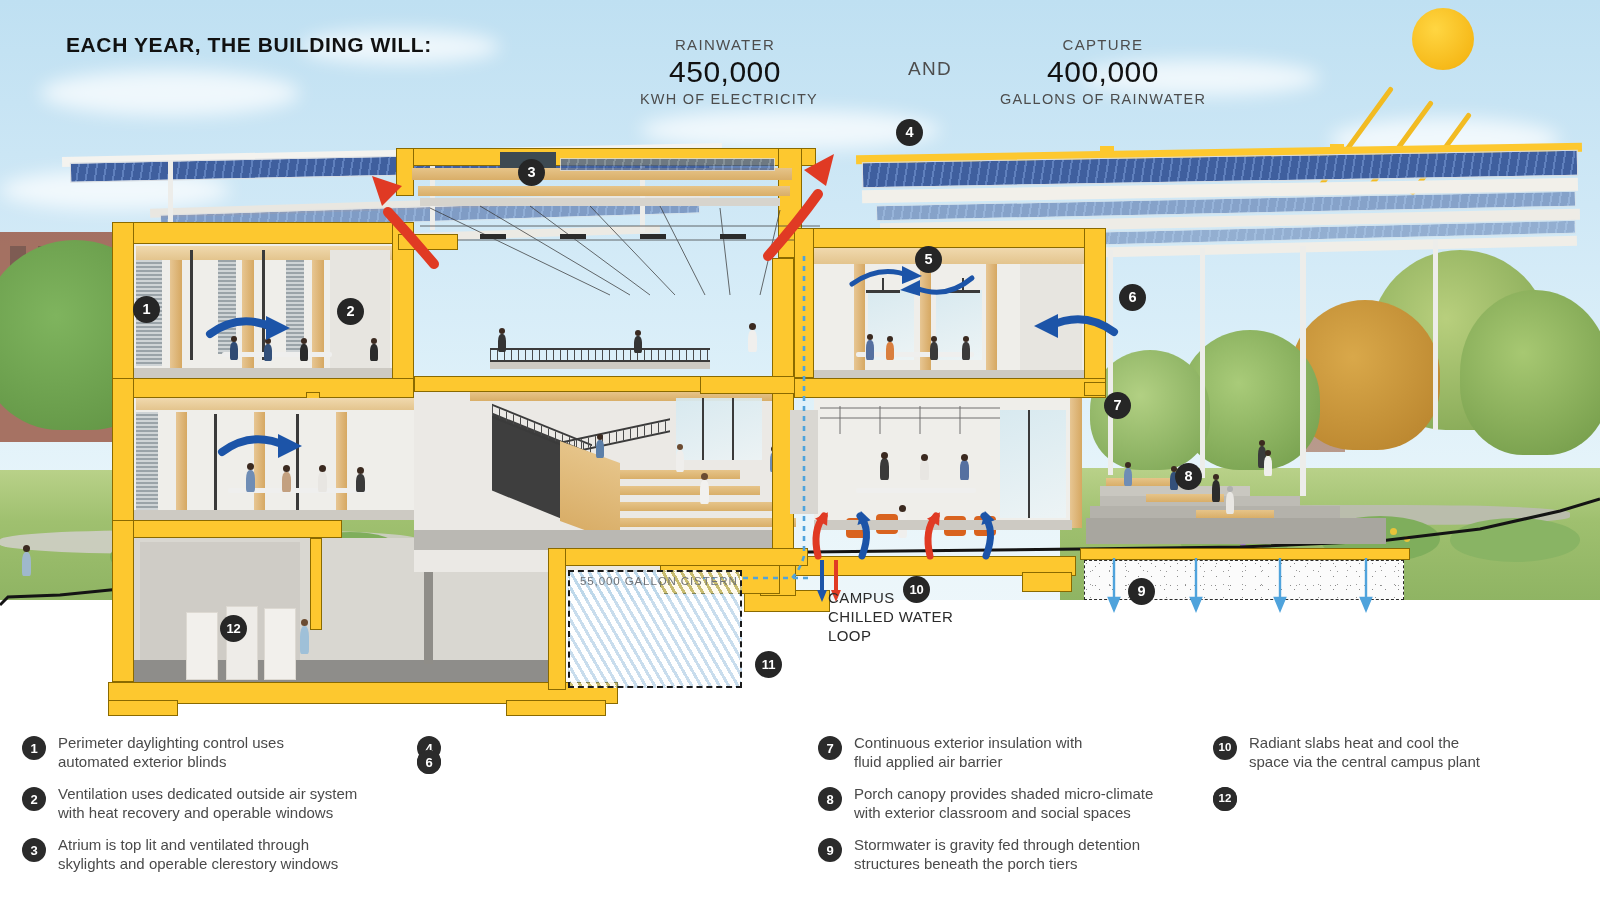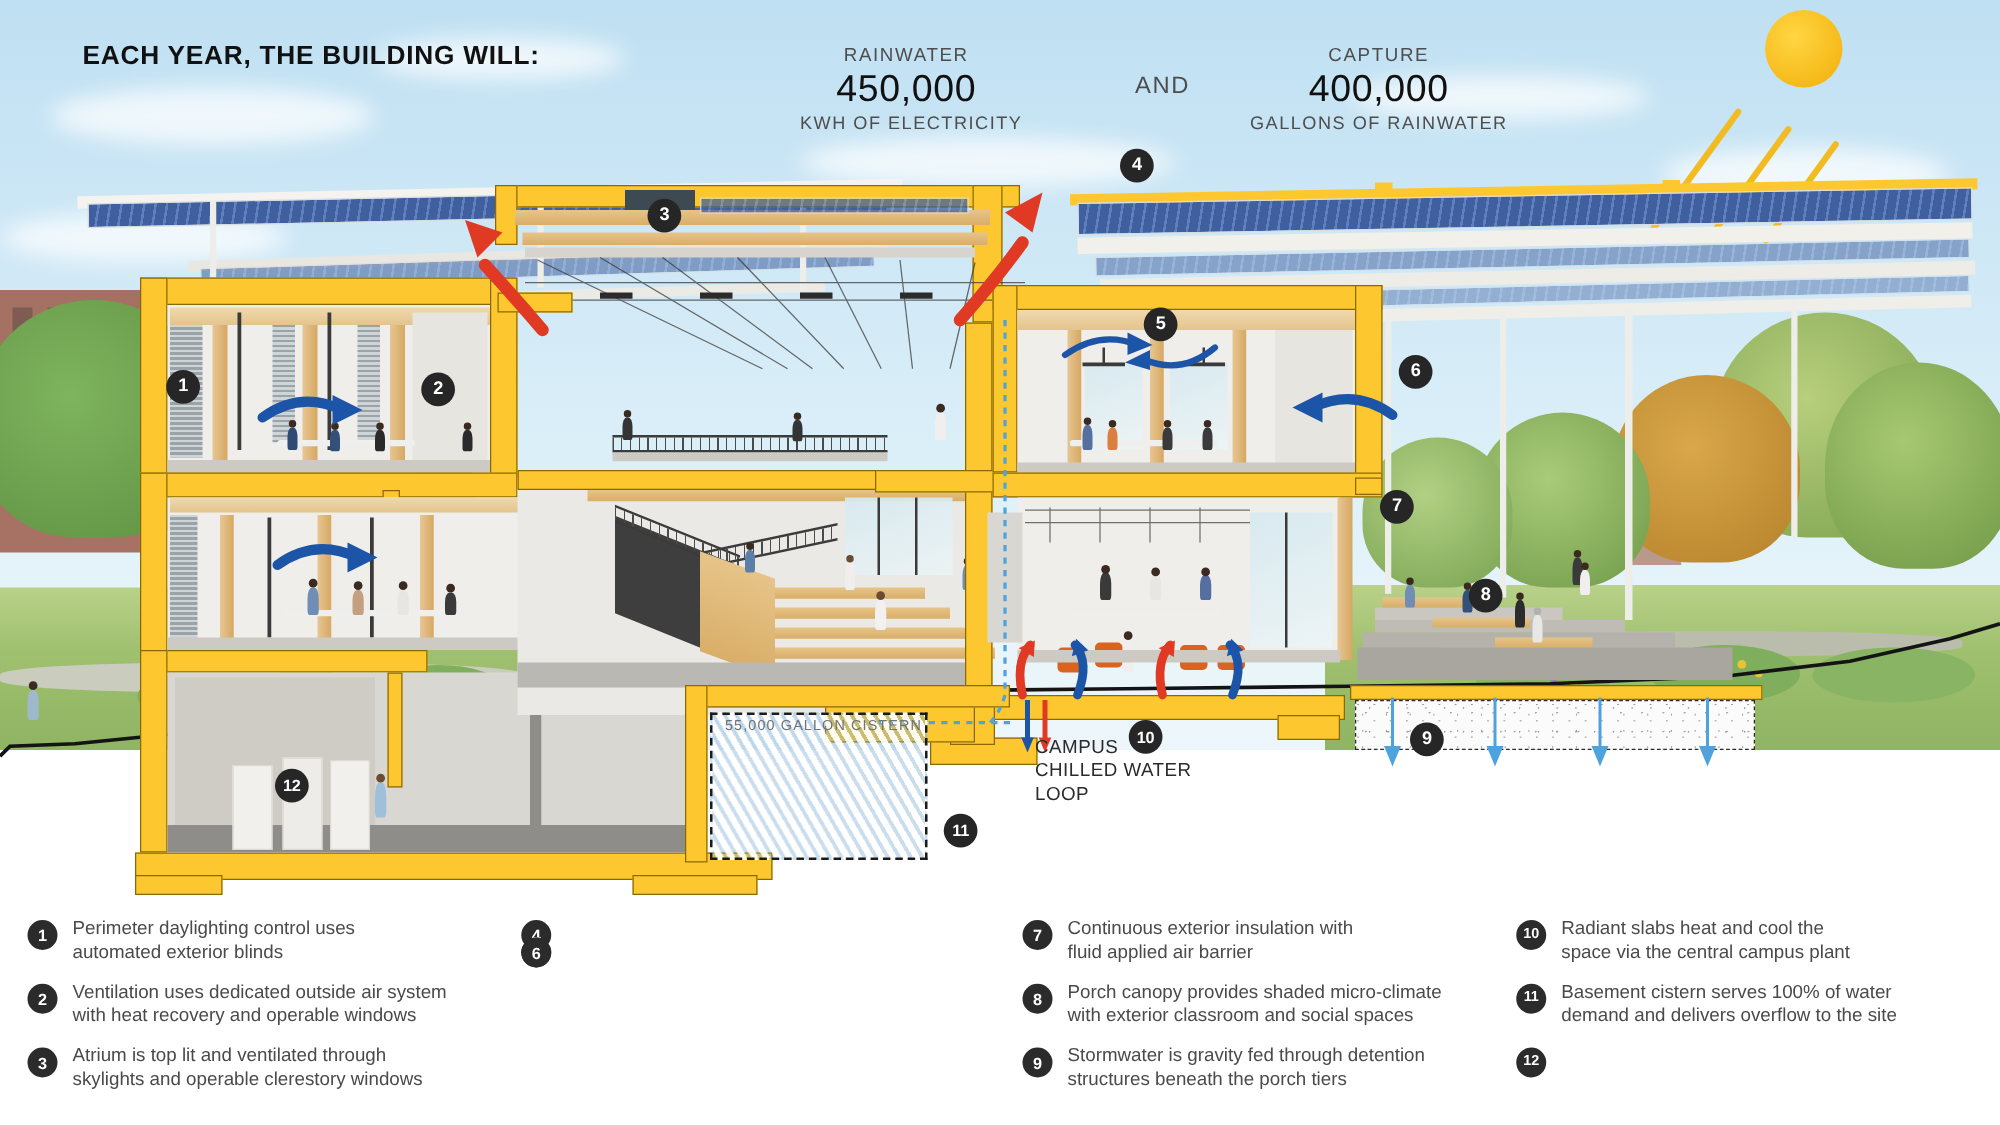--- a/index.html
+++ b/index.html
@@ -649,22 +649,20 @@
     </div>
 
     <div class="legend-col" style="left:1213px; width:380px;">
       <div class="legend-item">
         <span class="lbadge two-digit">10</span>
         <span class="ltext">Radiant slabs heat and cool the
 space via the central campus plant</span>
       </div>
       <div class="legend-item">
         <span class="lbadge two-digit">11</span>
-        <span class="ltext">Basement cistern serves 100% of water
-demand and delivers overflow to the site</span>
       </div>
       <div class="legend-item">
         <span class="lbadge two-digit">12</span>
       </div>
     </div>
 
   </div>
 
 </div>
 

